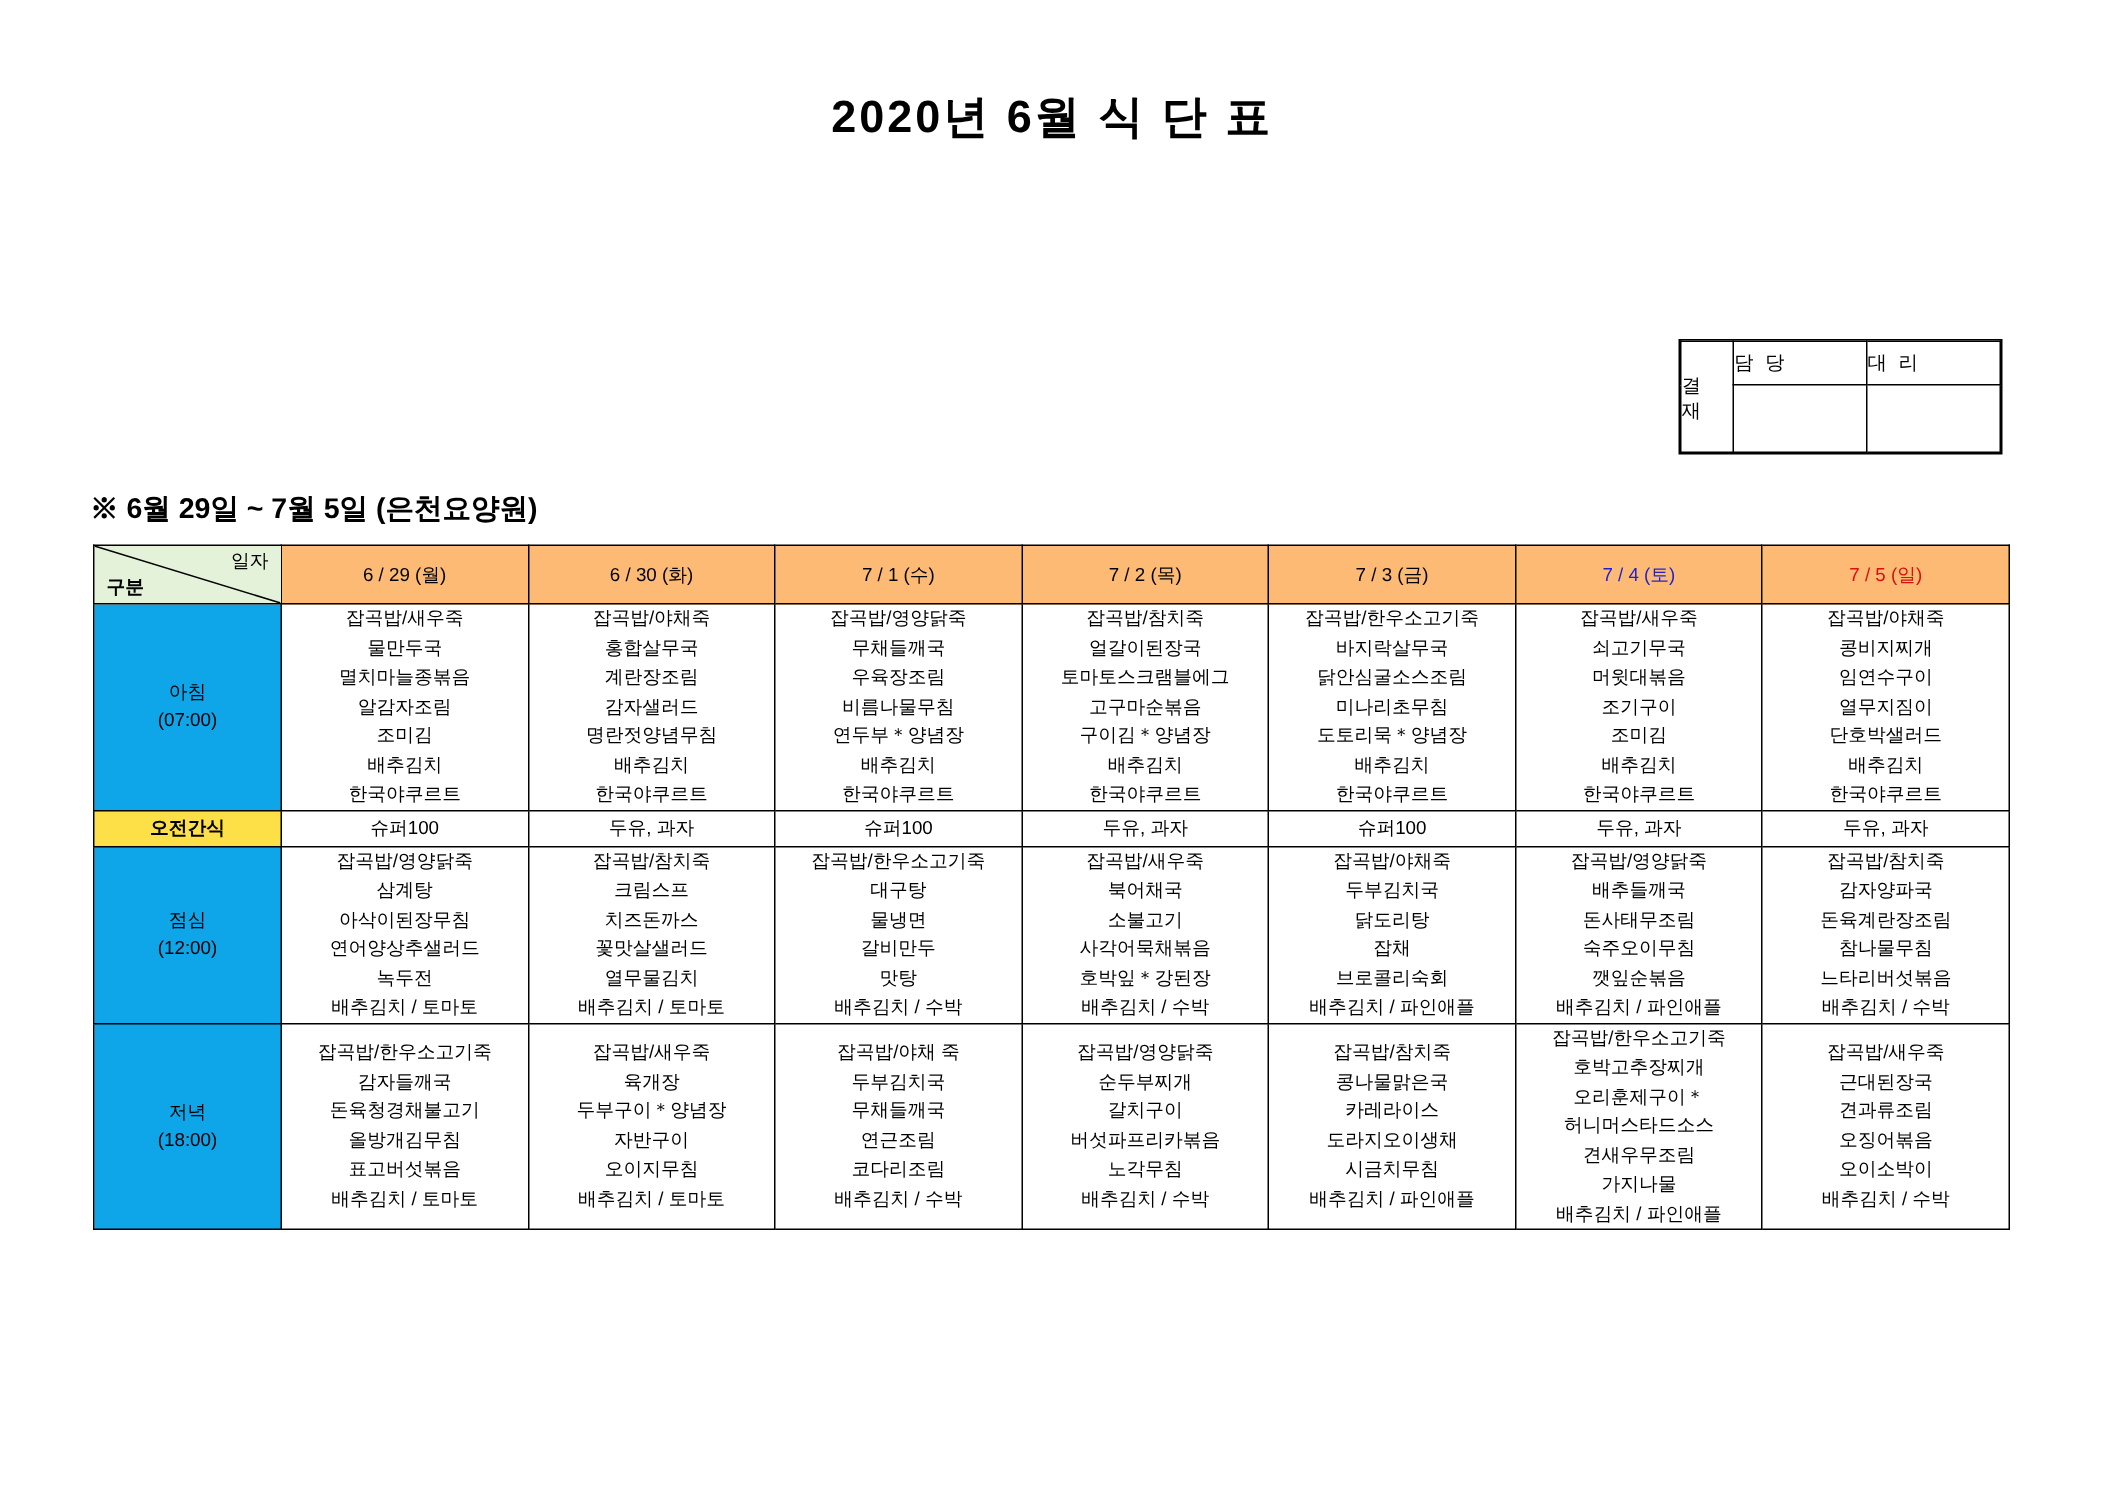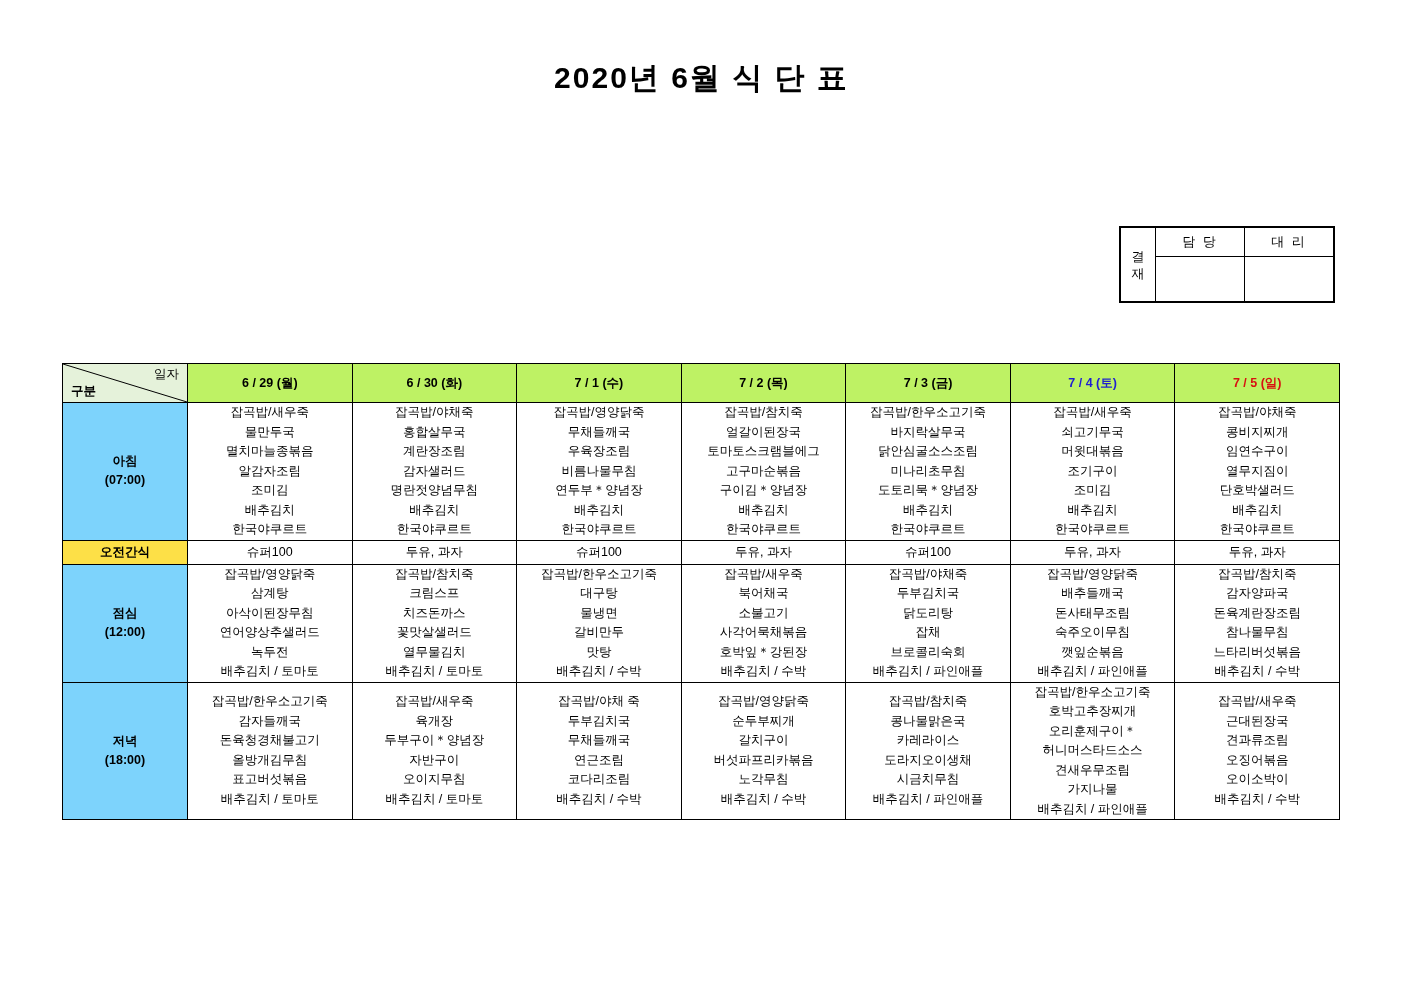--- a/index.html
+++ b/index.html
@@ -34,21 +34,20 @@
     top: 168px;
     right: 68px;
     border: 1px solid #000;
     border-collapse: collapse;
   }
   .approval table {
     border-collapse: collapse;
   }
   .approval td {
     border: 1px solid #000;
-    text-align: center;
     vertical-align: middle;
     font-size: 13px;
     padding: 0;
   }
   .approval td.label {
     width: 34px;
     height: 72px;
     line-height: 17px;
     font-size: 13px;
   }
@@ -106,30 +105,30 @@
     font-weight: normal;
   }
   .corner .c-type {
     position: absolute;
     left: 8px;
     bottom: 2px;
     font-size: 12.5px;
     font-weight: bold;
   }
   th.dayhead {
-    background: #bef264;
+    background: #fdba74;
     height: 38px;
     font-size: 15px;
-    font-weight: bold;
+    font-weight: normal;
   }
   th.dayhead.sat { color: #1f1fd0; }
   th.dayhead.sun { color: #d81010; }
   td.rowlabel {
-    background: #7dd3fc;
-    font-weight: bold;
+    background: #0ea5e9;
+    font-weight: normal;
     font-size: 14px;
     width: 124px;
     line-height: 19px;
   }
   td.snacklabel {
     background: #fde047;
     font-weight: bold;
     font-size: 13.5px;
     height: 23px;
   }
@@ -171,20 +170,21 @@
         <td class="head">대 리</td>
       </tr>
       <tr>
         <td class="blank"></td>
         <td class="blank"></td>
       </tr>
     </tbody>
       </table>
   </div>
 
+  <div class="period">※ 6월 29일 ~ 7월 5일 (은천요양원)</div>
 
   <div class="menu-wrap">
     <table class="menu">
       <thead>
         <tr>
           <th class="corner">
             <svg class="diag" viewBox="0 0 124 38" preserveAspectRatio="none">
               <line x1="0" y1="0" x2="124" y2="38" stroke="#000" stroke-width="1"></line>
             </svg>
             <span class="c-date">일자</span>

